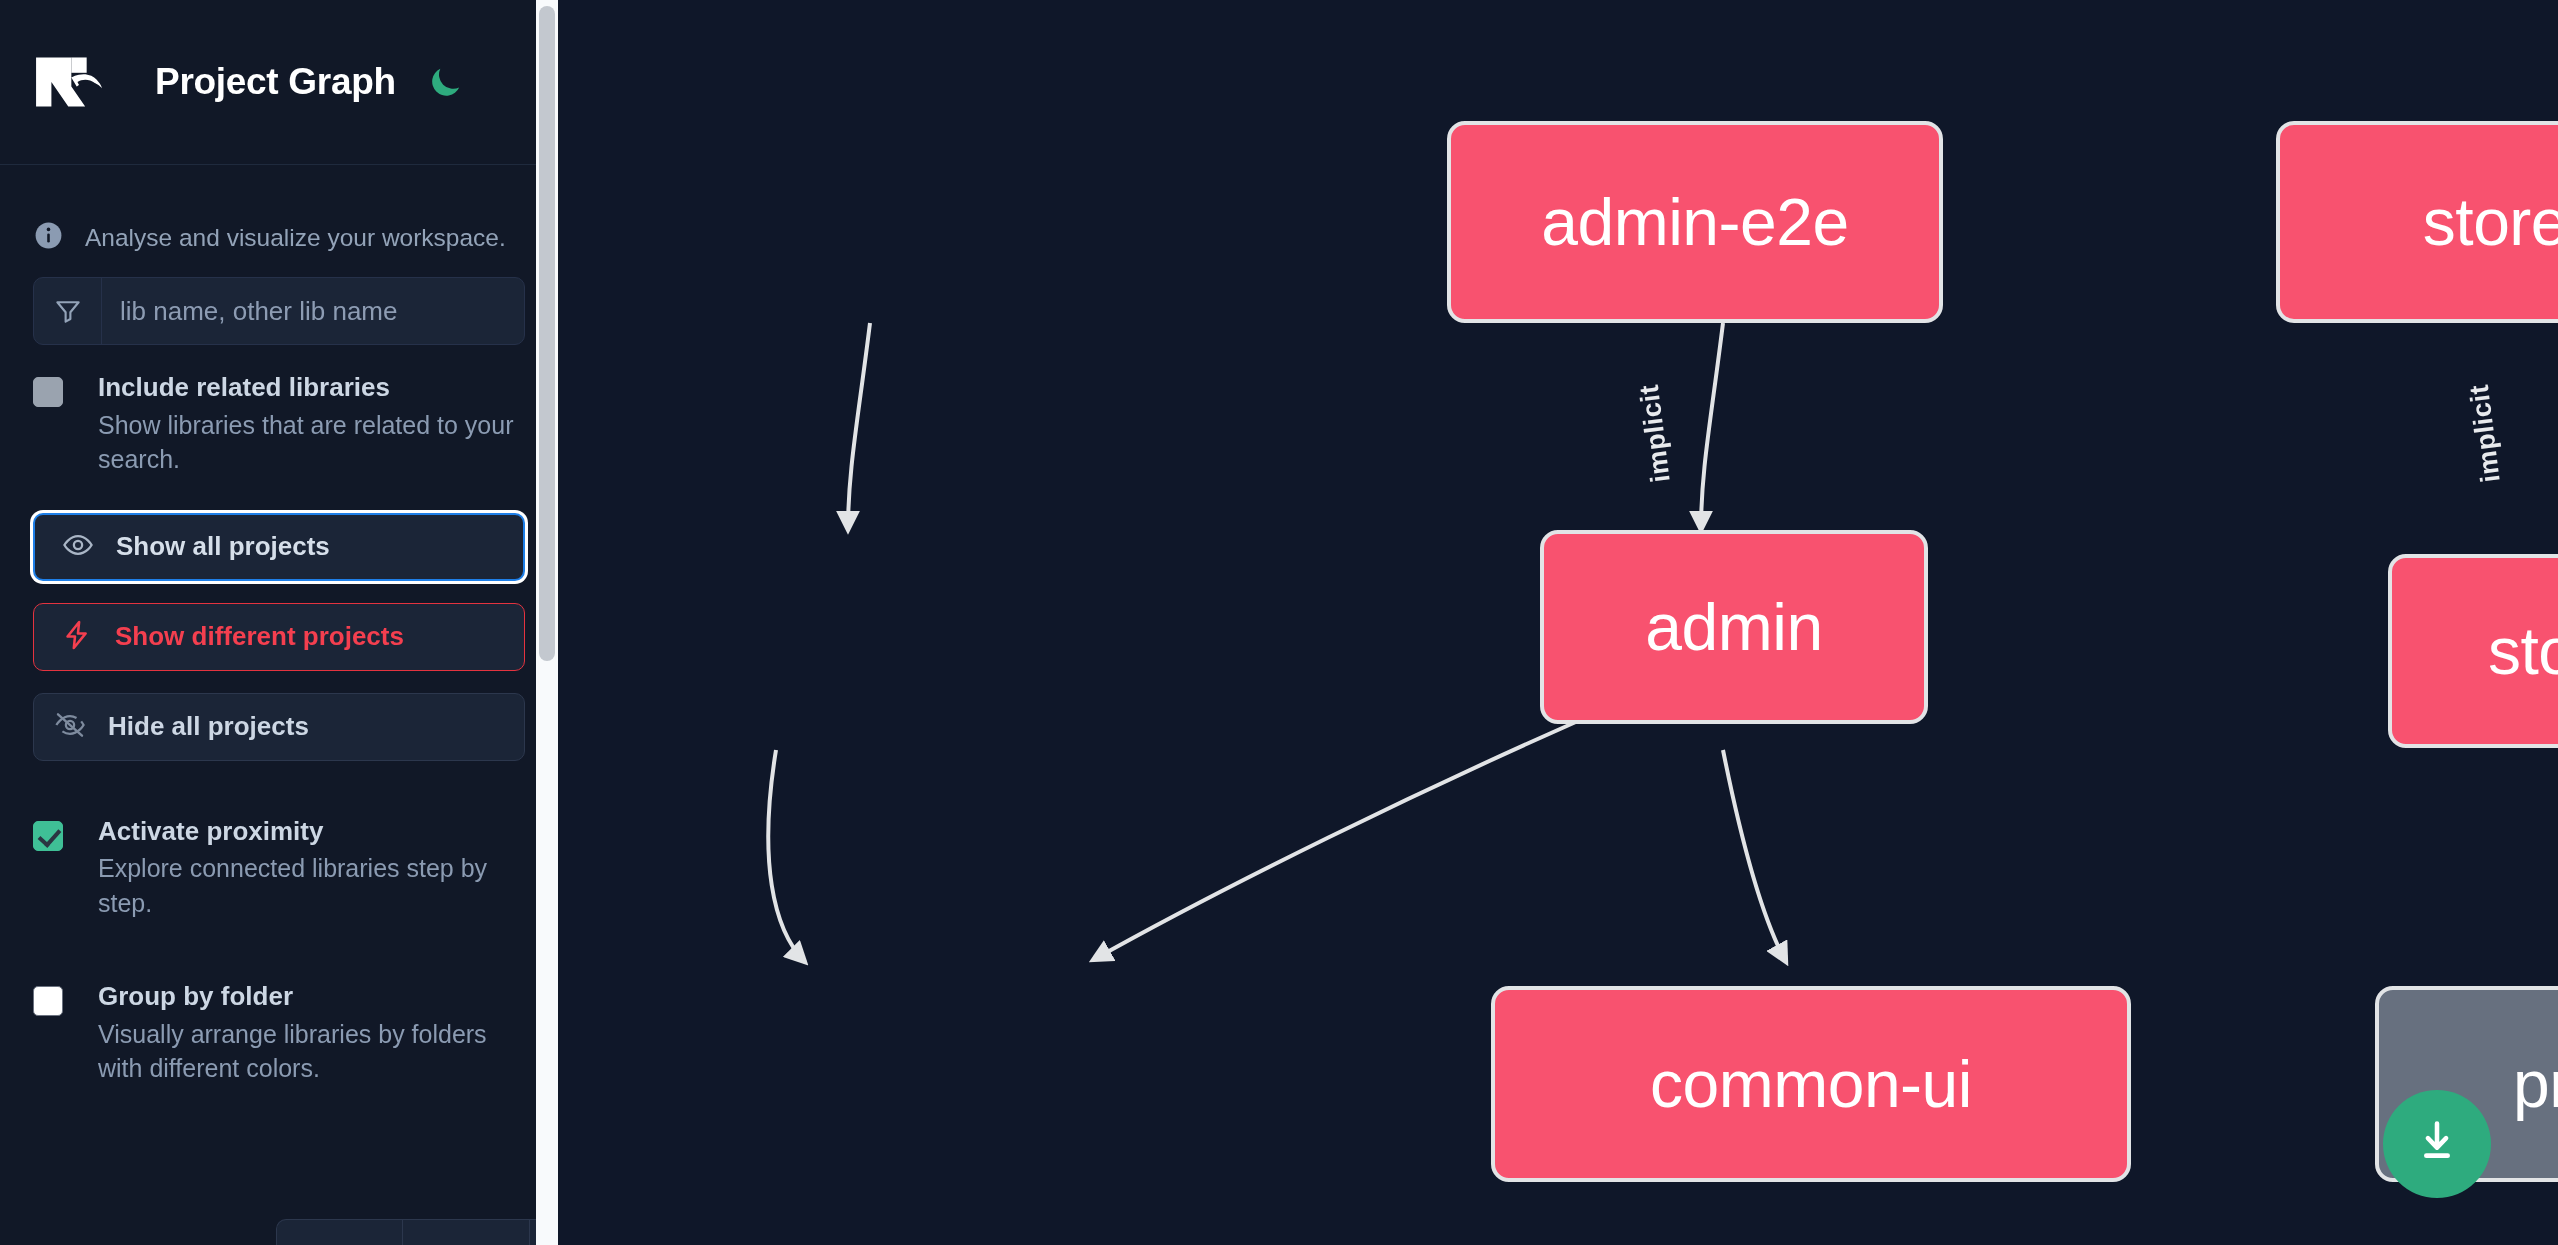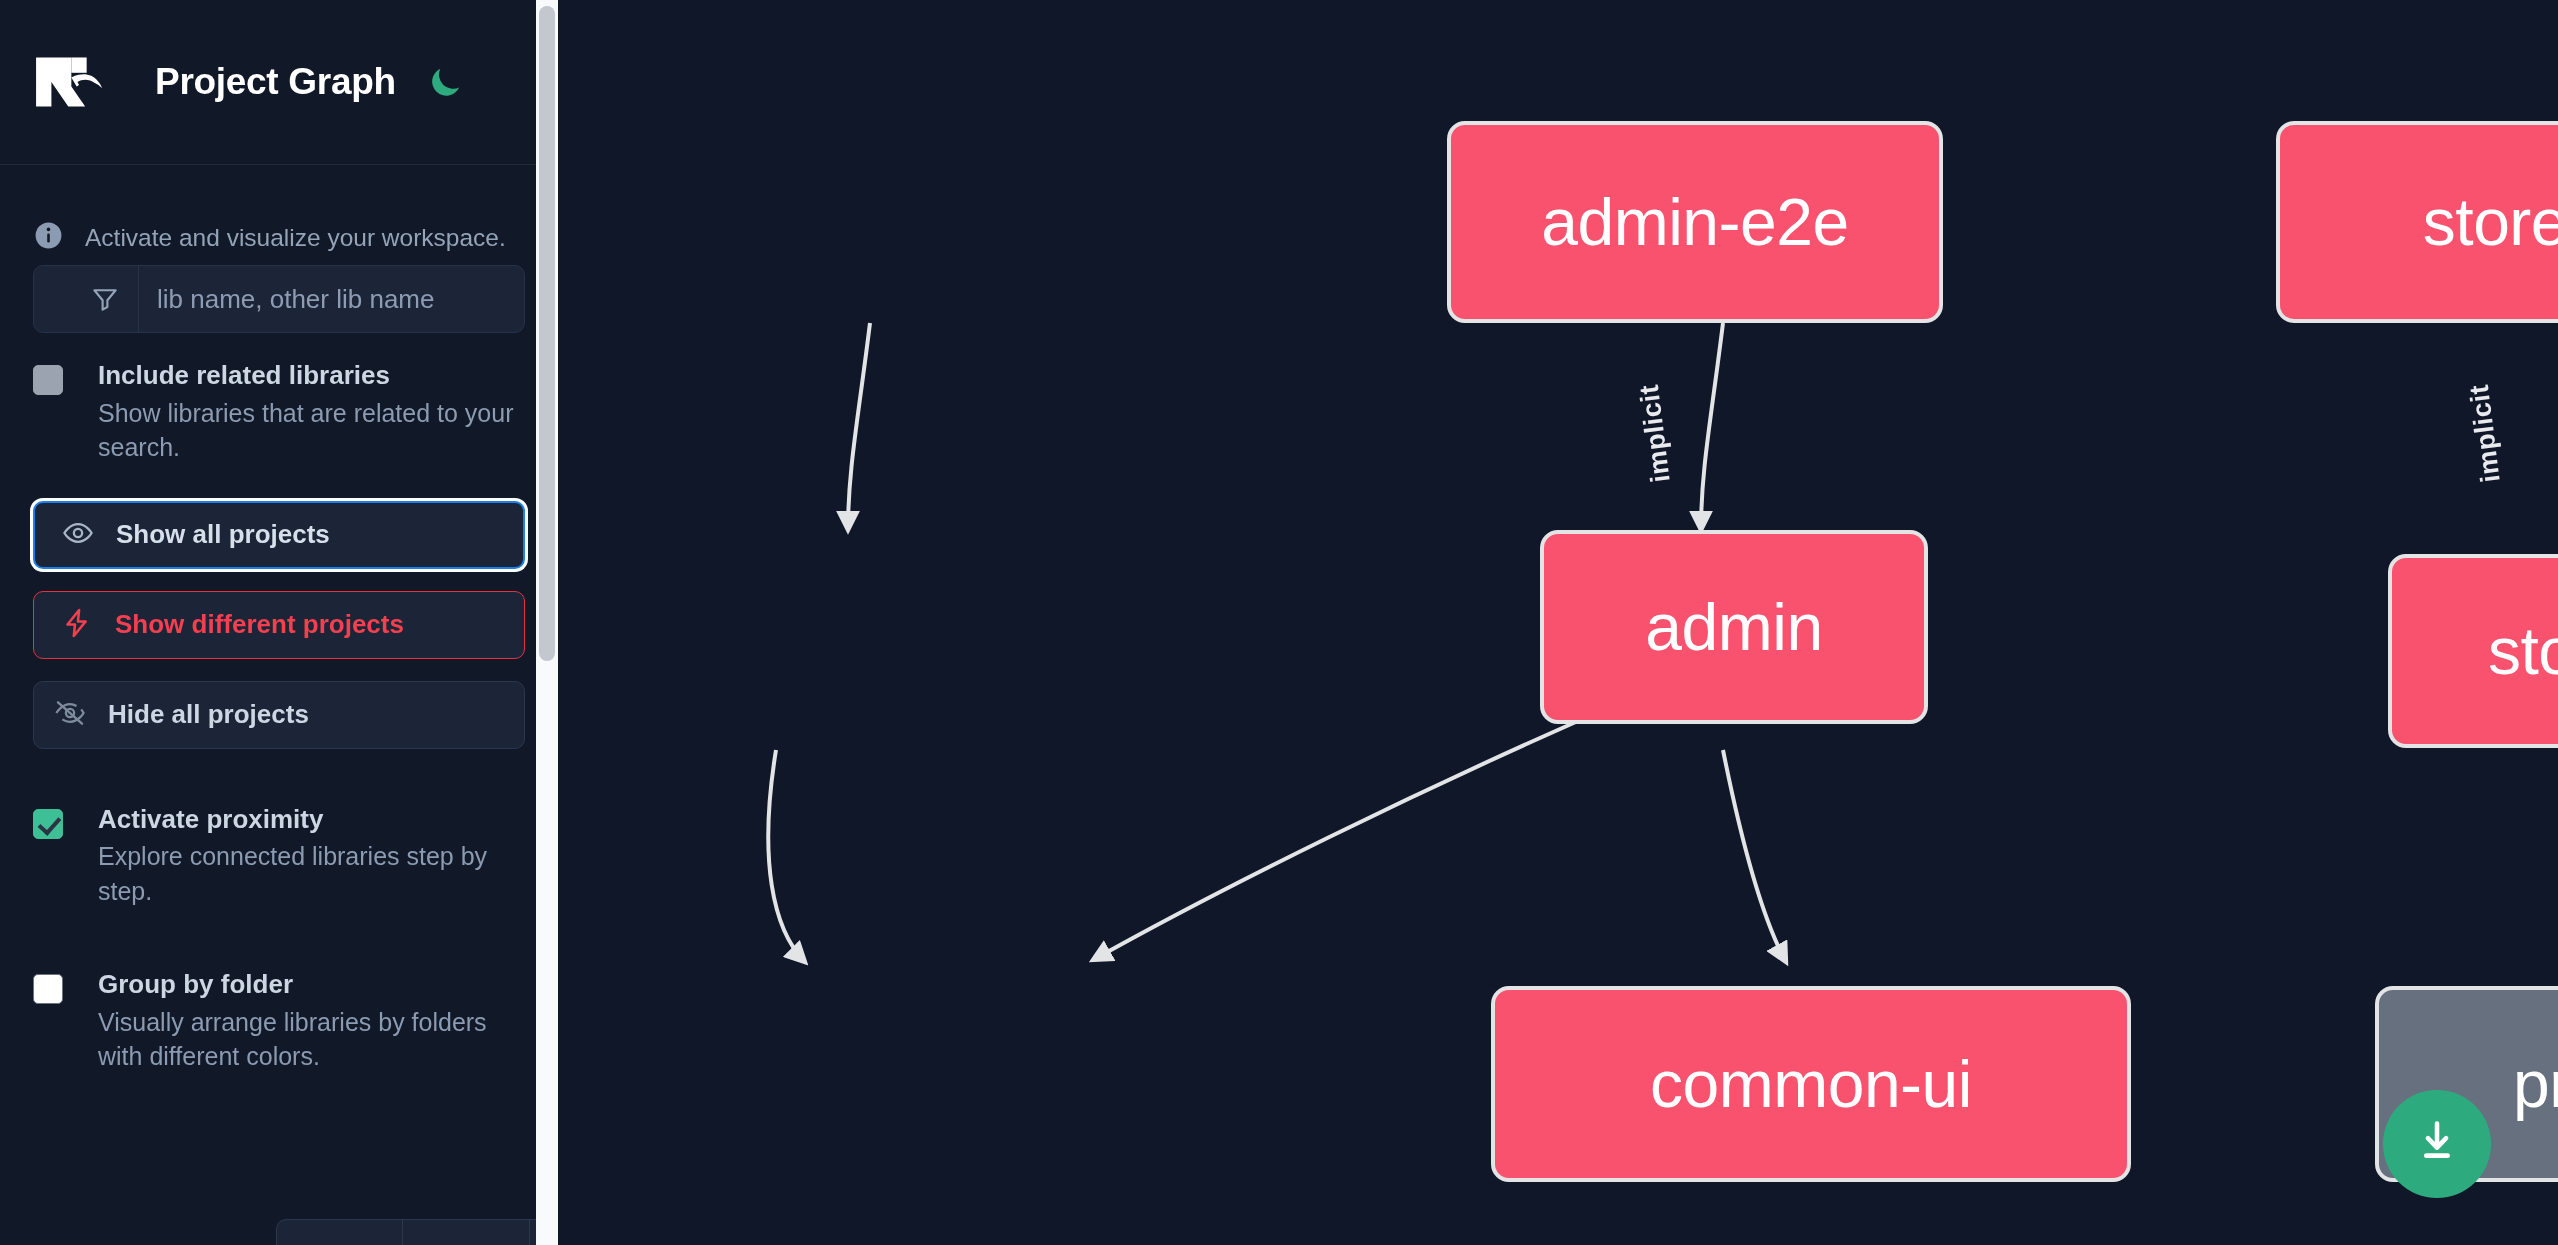--- a/index.html
+++ b/index.html
@@ -57,21 +57,21 @@
 
   
   #filter-wrap {
     display: flex;
     align-items: stretch;
     height: 68px;
     background: #1b2537;
     border: 1px solid #26314a;
     border-radius: 10px;
     overflow: hidden;
-    padding-left: 37px;
+    margin-top: 12px;
   }
   #filter-icon-box {
     width: 68px;
     display: flex; align-items: center; justify-content: center;
     border-right: 1px solid #26314a;
     flex: 0 0 68px;
   }
   #filter-input {
     flex: 1;
     background: transparent;
@@ -252,21 +252,21 @@
     <div id="sidebar-body">
 
       <div id="tagline-row">
         <span>
           <svg viewBox="0 0 24 24" width="31" height="31" aria-hidden="true">
             <circle cx="12" cy="12" r="10" fill="#8b9bb2"></circle>
             <rect x="11" y="10.4" width="2" height="7" rx="1" fill="#111827"></rect>
             <circle cx="12" cy="7.3" r="1.4" fill="#111827"></circle>
           </svg>
         </span>
-        <span id="tagline-text">Activate and visualize your workspace.</span>
+        <span id="tagline-text">Analyse and visualize your workspace.</span>
       </div>
 
       <div id="filter-wrap">
         <span id="filter-icon-box">
           <svg viewBox="0 0 24 24" width="30" height="30" aria-hidden="true">
             <path d="M3.5 5h17l-6.6 8v5.4l-3.8 2.1V13L3.5 5z" fill="none" stroke="#93a3b8" stroke-width="1.7" stroke-linejoin="round"></path>
           </svg>
         </span>
         <input id="filter-input" type="text" placeholder="lib name, other lib name" style="">
       </div>

